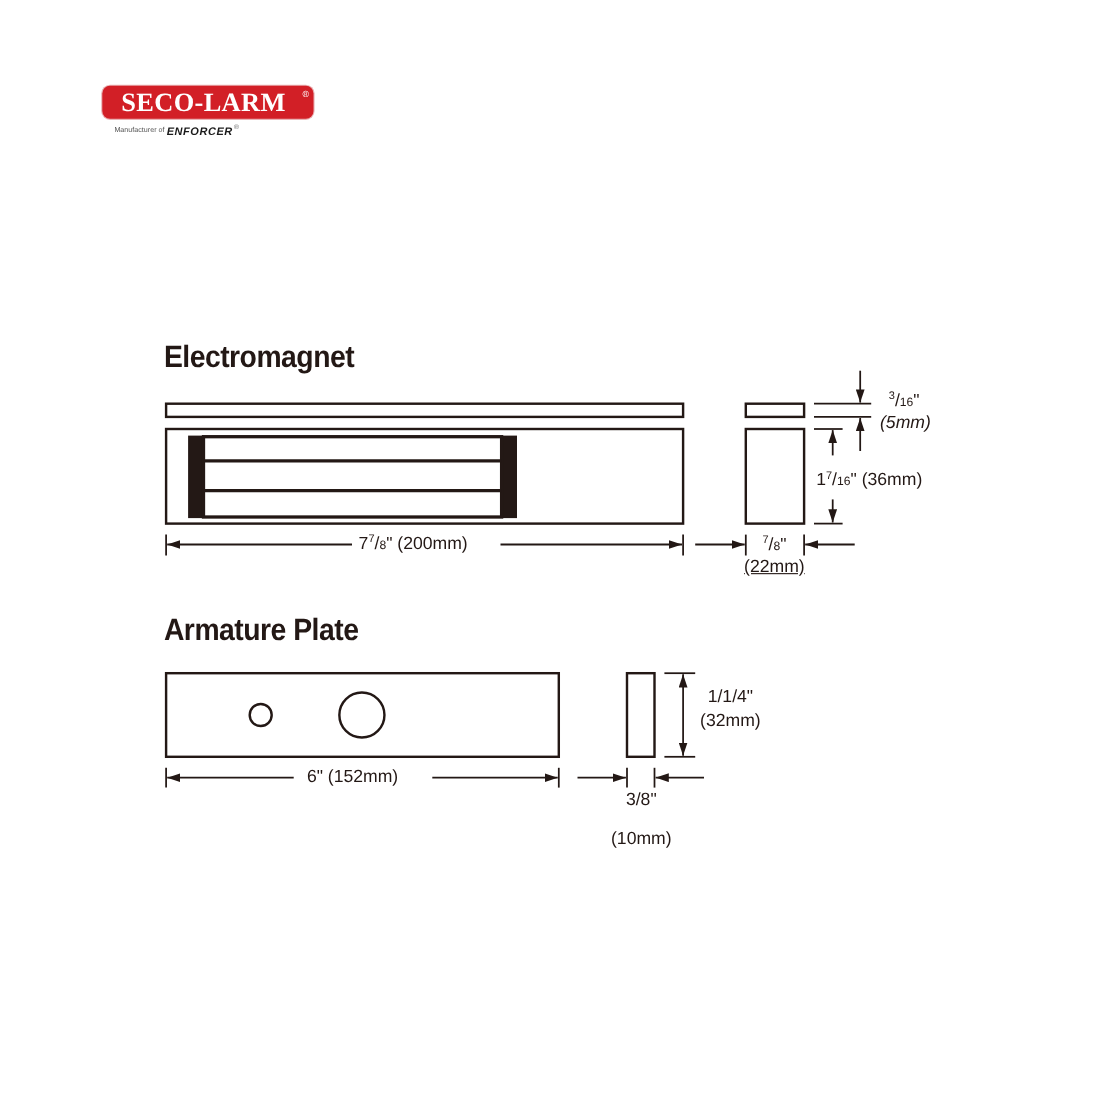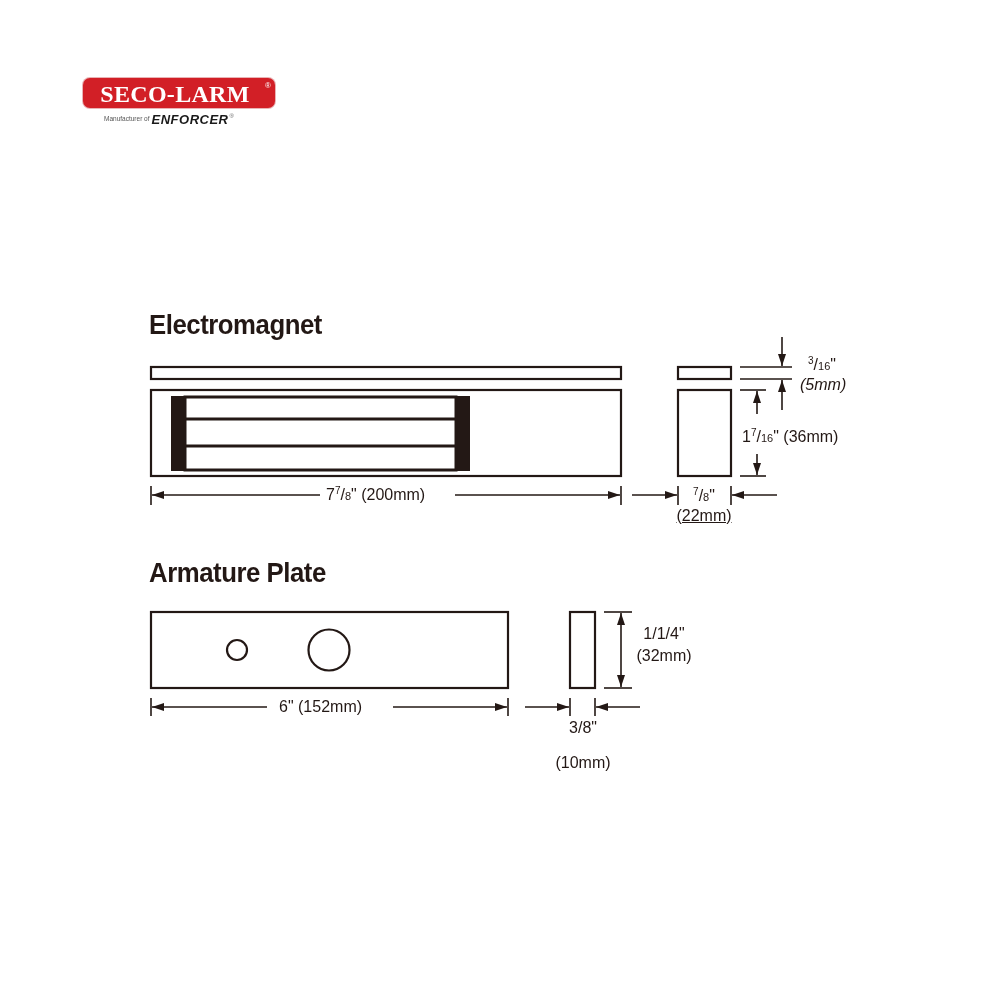--- a/index.html
+++ b/index.html
@@ -1,27 +1,27 @@
 <!DOCTYPE html>
 <html><head>
 <meta charset="utf-8">
 <style>
   html, body { margin: 0; padding: 0; background: #ffffff; }
   body { width: 1000px; height: 1000px; position: relative; overflow: hidden;
          font-family: "Liberation Sans", "DejaVu Sans", sans-serif; color: #231815; }
   .logo { position: absolute; left: 80px; top: 77px; width: 196px; height: 52px; }
-  .logo-badge { position: absolute; left: 3px; top: 1px; width: 192px; height: 30px;
+  .logo-badge { position: absolute; left: 13px; top: 1px; width: 192px; height: 30px;
                 background: #d21f26; border-radius: 7px; box-shadow: 0 0 0 1px #e9b3b5; }
   .logo-text { position: absolute; left: 0; top: 2px; width: 184px; text-align: center;
                font-family: "Liberation Serif", "DejaVu Serif", serif; font-weight: bold;
                font-size: 24px; line-height: 28px; color: #ffffff; letter-spacing: 0.3px; }
   .logo-reg { position: absolute; right: 4px; top: 3px; font-size: 8px; color: #ffffff; }
   .logo-sub { position: absolute; left: 24px; top: 33px; white-space: nowrap; }
   .logo-mfr { font-size: 6.5px; color: #555; vertical-align: 3px; margin-right: 2px; }
-  .logo-enf { font-weight: bold; font-style: italic; font-size: 13px; color: #1a1a1a; letter-spacing: 0.5px; }
+  .logo-enf { font-weight: bold; font-style: italic; font-size: 10px; color: #1a1a1a; letter-spacing: 0.5px; }
   .logo-enf-reg { font-size: 6px; color: #666; vertical-align: 6px; margin-left: 1px; }
 
   .section-title { position: absolute; font-weight: bold; font-size: 28px; line-height: 32px;
                    color: #231815; letter-spacing: -0.5px; transform: scaleX(0.92); transform-origin: left; }
 
   svg.drawing { position: absolute; left: 0; top: 0; width: 1000px; height: 1000px; }
   .dim { position: absolute; font-size: 16px; line-height: 18px; color: #231815; white-space: nowrap; }
   .dim sup { font-size: 10px; vertical-align: 6px; line-height: 0; }
   .dim sub { font-size: 11px; vertical-align: 0; line-height: 0; }
   .center { text-align: center; }

